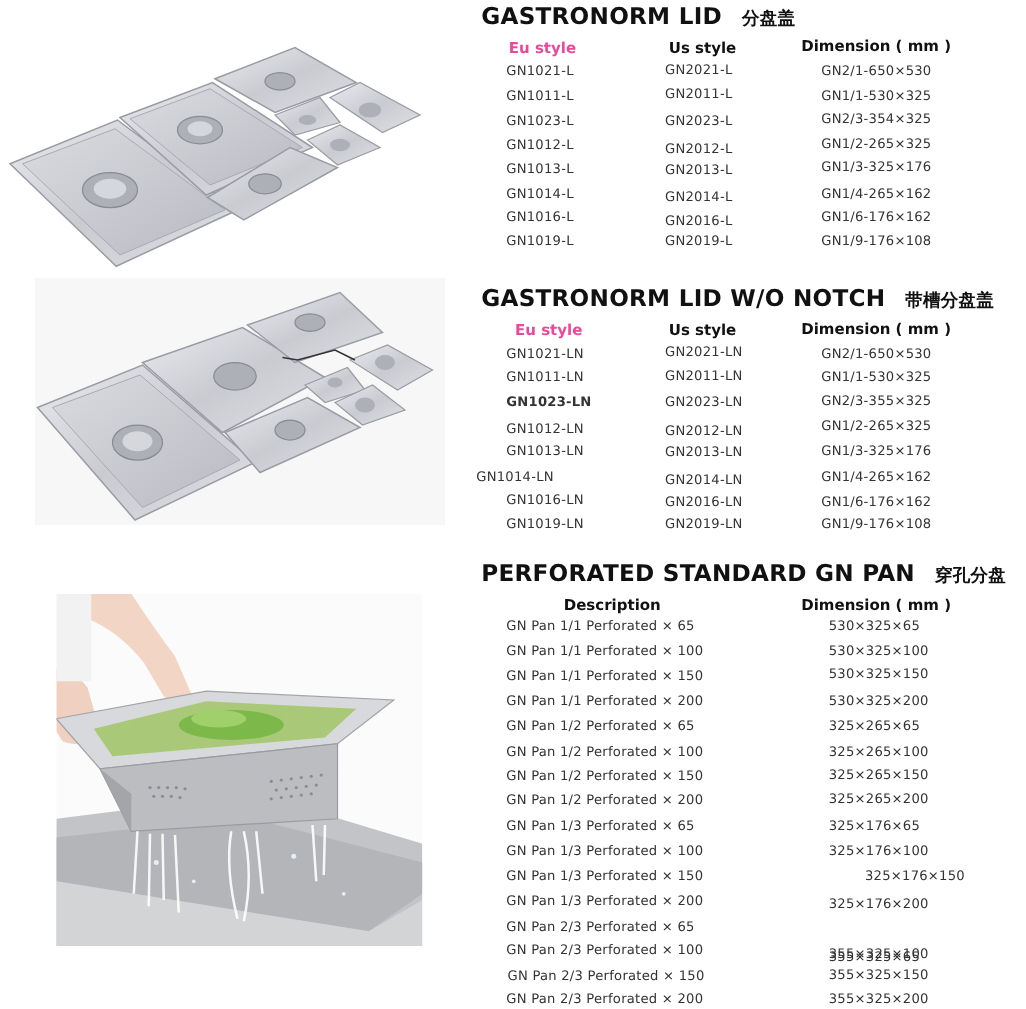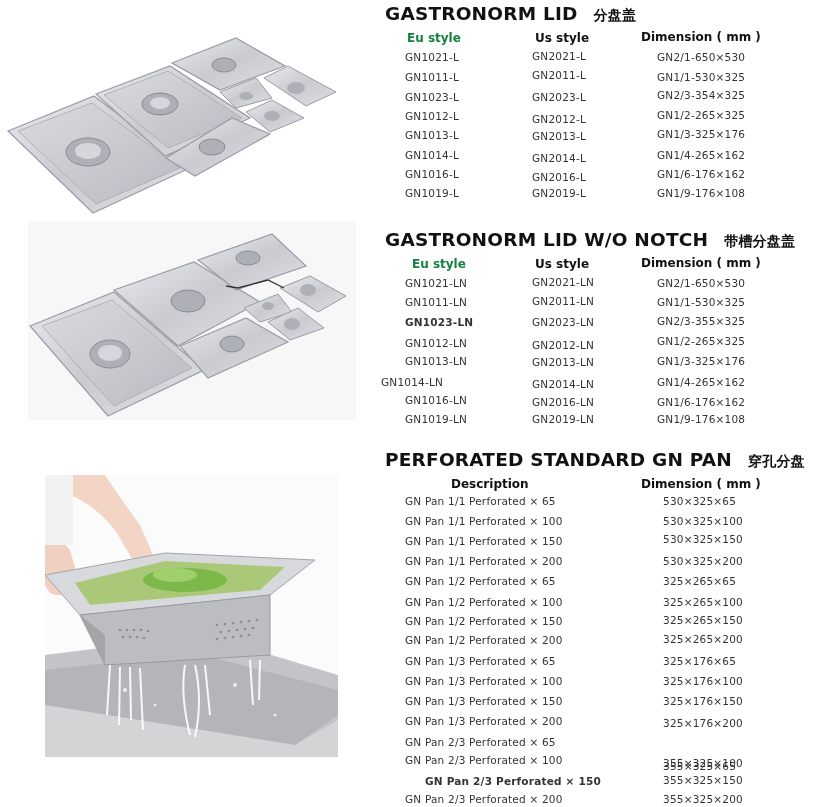--- a/index.html
+++ b/index.html
@@ -1,21 +1,21 @@
 <!DOCTYPE html>
 <html><head>
 <meta charset="utf-8">
 <style>
   html, body { margin:0; padding:0; background:#ffffff; }
   body { width:821px; height:807px; position:relative; overflow:hidden; font-family:"DejaVu Sans", sans-serif; color:#222; }
   .img-box { position:absolute; overflow:hidden; }
   .sec-title { position:absolute; left:385px; font-family:"DejaVu Sans", sans-serif; font-weight:bold; font-size:18.5px; letter-spacing:0.2px; color:#111; white-space:nowrap; }
   .sec-title .cn { font-size:14px; margin-left:16px; font-weight:bold; }
   .hdr { position:absolute; font-weight:bold; font-size:12px; color:#111; white-space:nowrap; }
-  .hdr.eu { color:#15803d; font-weight:bold; }
+  .hdr.eu { color:#ec4899; font-weight:bold; }
   .cell { position:absolute; font-size:10.5px; color:#333; white-space:nowrap; letter-spacing:0.2px; }
 </style>
 </head>
 <body>
 
 <div class="img-box" style="left:0;top:8px;width:370px;height:212px;">
   <svg width="370" height="212" viewBox="0 0 370 212">
     <defs>
       <linearGradient id="steel1" x1="0" y1="0" x2="1" y2="1">
         <stop offset="0" stop-color="#e9eaee"></stop>
@@ -256,29 +256,29 @@
   <div class="cell" style="left:405px;top:634px;">GN Pan 1/2 Perforated × 200</div>
   <div class="cell" style="left:663px;top:633px;">325×265×200</div>
 
   <div class="cell" style="left:405px;top:655px;text-align:center;">GN Pan 1/3 Perforated × 65</div>
   <div class="cell" style="left:663px;top:655px;">325×176×65</div>
 
   <div class="cell" style="left:405px;top:675px;">GN Pan 1/3 Perforated × 100</div>
   <div class="cell" style="left:663px;top:675px;">325×176×100</div>
 
   <div class="cell" style="left:405px;top:695px;">GN Pan 1/3 Perforated × 150</div>
-  <div class="cell" style="left:663px;top:695px;">325×176×150</div>
+  <div class="cell" style="left:692px;top:695px;">325×176×150</div>
 
   <div class="cell" style="left:405px;top:715px;">GN Pan 1/3 Perforated × 200</div>
   <div class="cell" style="left:663px;top:717px;">325×176×200</div>
 
   <div class="cell" style="left:405px;top:736px;">GN Pan 2/3 Perforated × 65</div>
   <div class="cell" style="left:663px;top:760px;">355×325×65</div>
 
   <div class="cell" style="left:405px;top:754px;">GN Pan 2/3 Perforated × 100</div>
   <div class="cell" style="left:663px;top:757px;">355×325×100</div>
 
-  <div class="cell" style="left:425px;top:775px;font-weight:bold;">GN Pan 2/3 Perforated × 150</div>
+  <div class="cell" style="left:406px;top:775px;">GN Pan 2/3 Perforated × 150</div>
   <div class="cell" style="left:663px;top:774px;">355×325×150</div>
 
   <div class="cell" style="left:405px;top:793px;">GN Pan 2/3 Perforated × 200</div>
   <div class="cell" style="left:663px;top:793px;">355×325×200</div>
 </div>
 
 </body></html>

